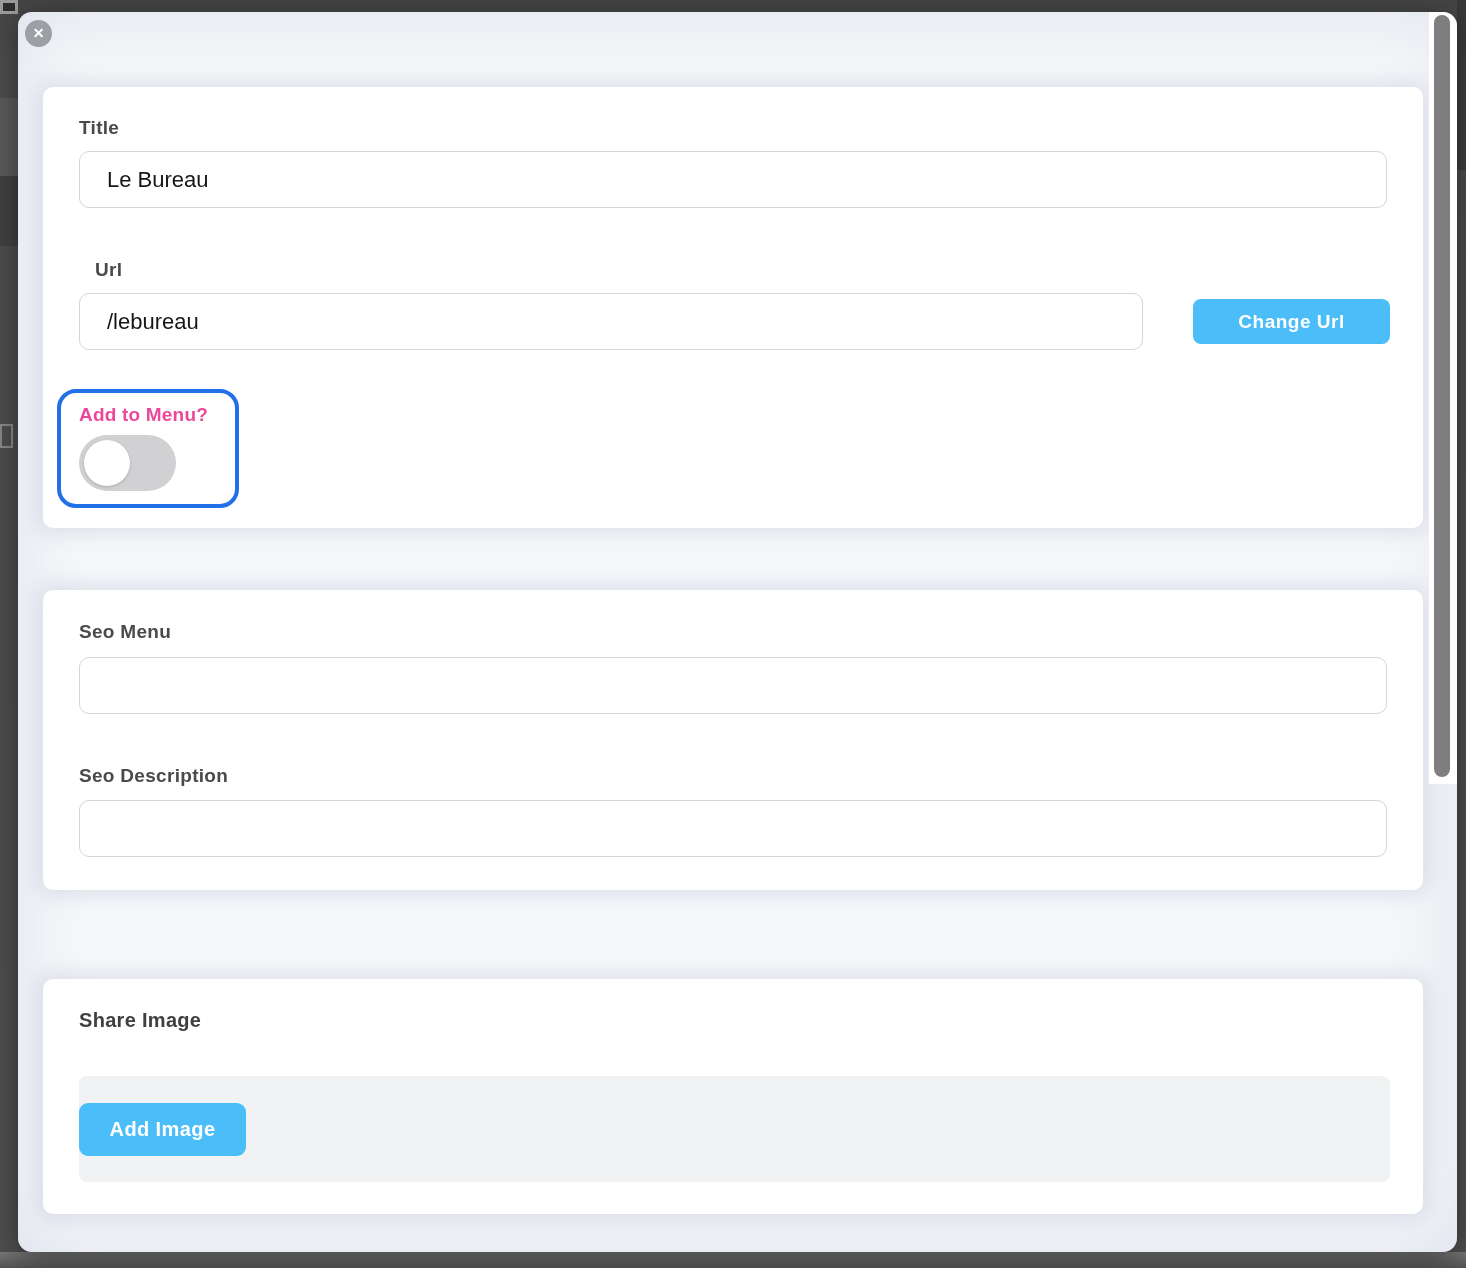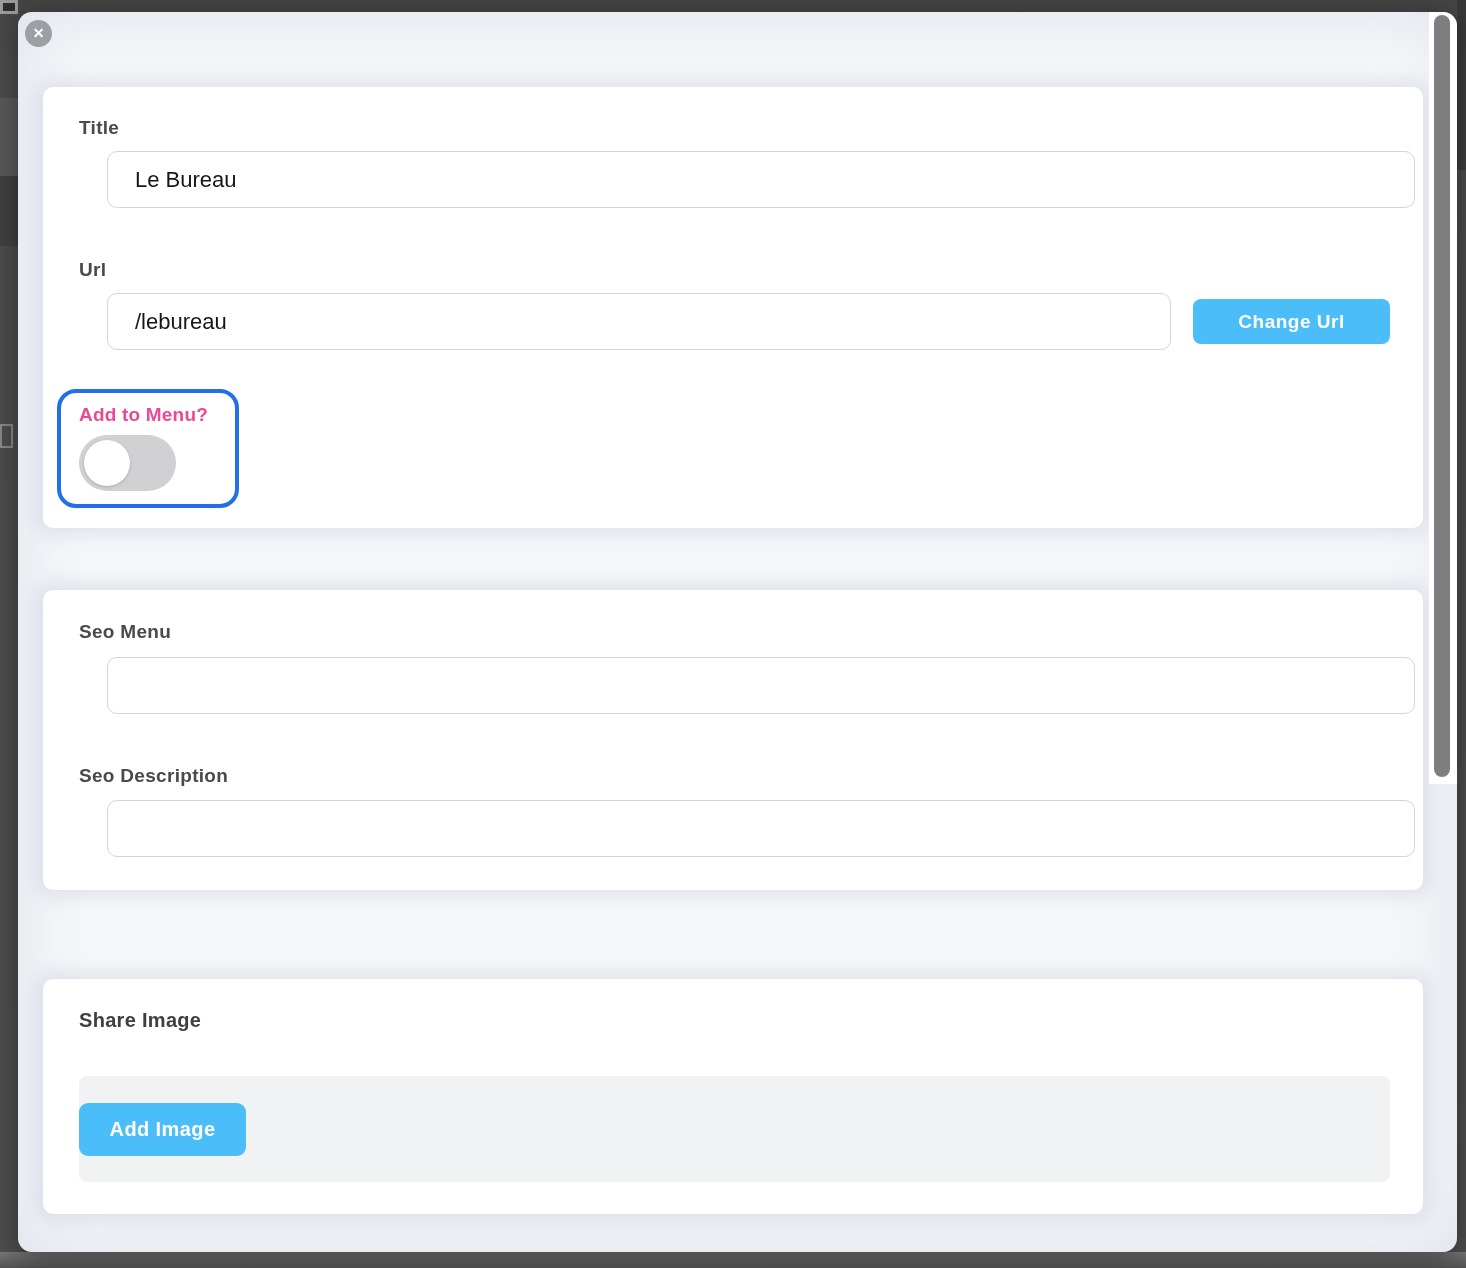--- a/index.html
+++ b/index.html
@@ -57,27 +57,27 @@
   .card-share   { top:943px; height:235px;margin-top:24px; }
 
   .field-label {
     position:absolute; left:36px;
     font-size:19px; font-weight:bold; color:#4a4a4a; letter-spacing:.3px;
   }
   .text-input {
     position:absolute; left:36px; width:1308px; height:57px;
     border:1px solid #d5d5d7; border-radius:10px; background:#fff;
     padding:0 27px; font-size:22px; color:#161616;
-    font-family:"Liberation Sans","DejaVu Sans",sans-serif; outline:none;margin-left:28px;
+    font-family:"Liberation Sans","DejaVu Sans",sans-serif; outline:none;
   }
 
   
   .title-label { top:30px; }
   .title-input { top:64px; }
-  .url-label   { top:172px; }
+  .url-label   { top:172px;margin-left:16px; }
   .url-input   { top:206px; width:1064px; }
   .change-url-btn {
     position:absolute; left:1150px; top:212px; width:197px; height:45px;
     background:#4bbdf9; border:none; border-radius:8px;
     color:#fff; font-size:19px; font-weight:bold; letter-spacing:.5px; cursor:pointer;
     font-family:Liberation Sans, sans-serif;
   }
   .menu-focus-ring {
     position:absolute; left:14px; top:302px; width:182px; height:119px;
     border:4px solid #2170e8; border-radius:19px;

